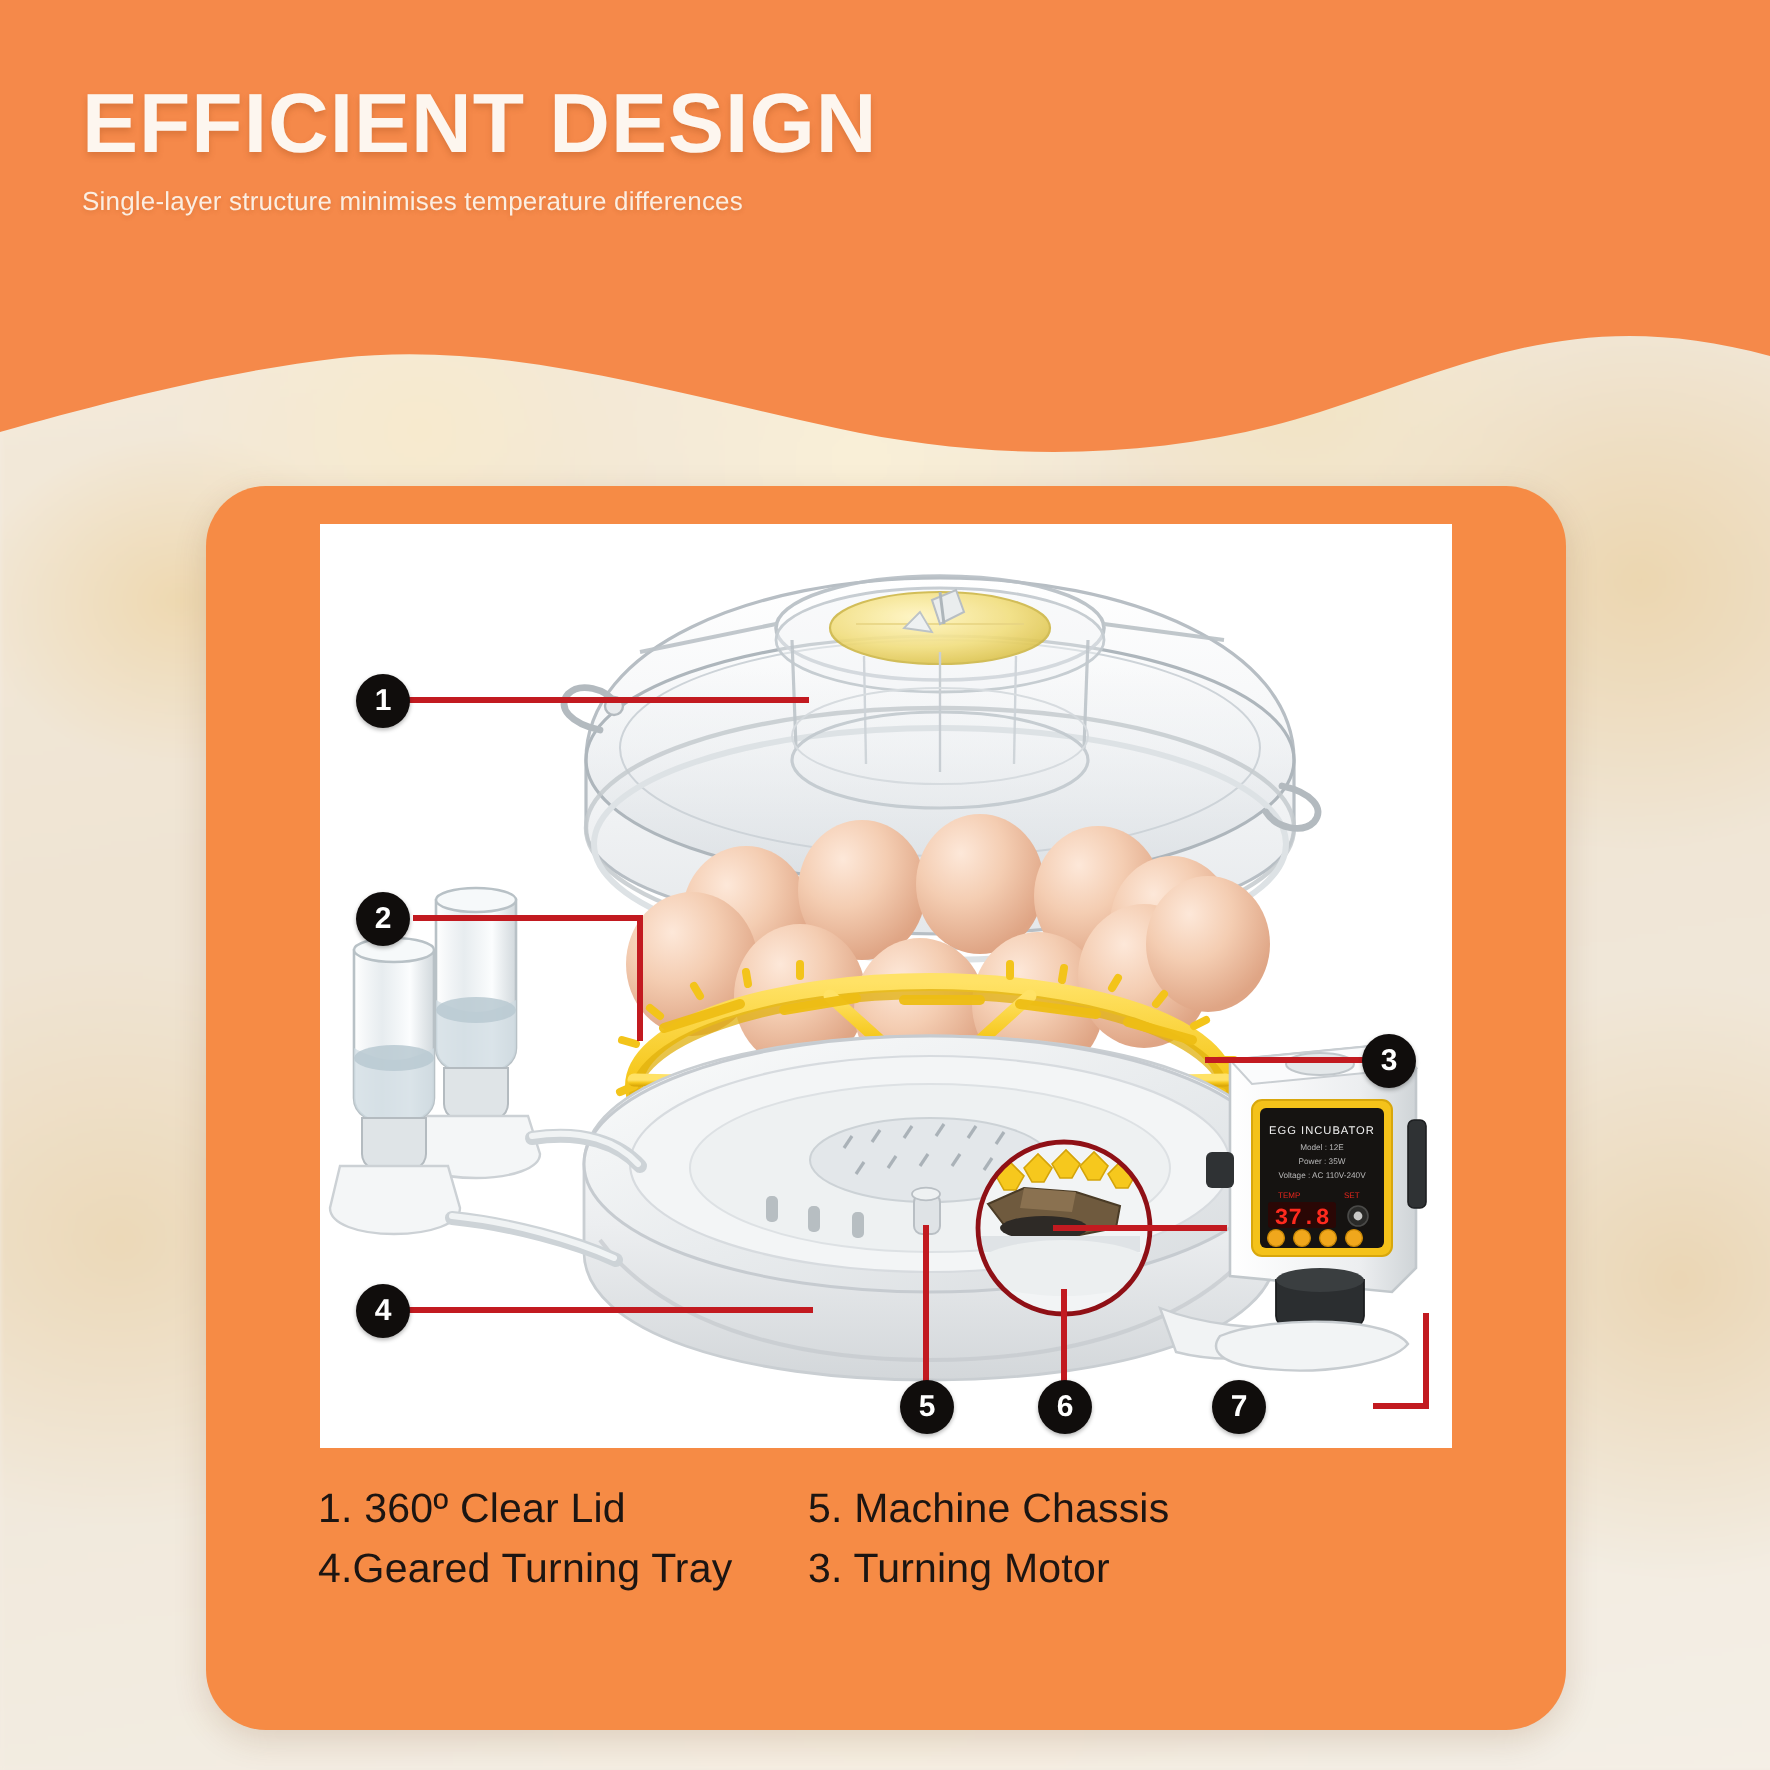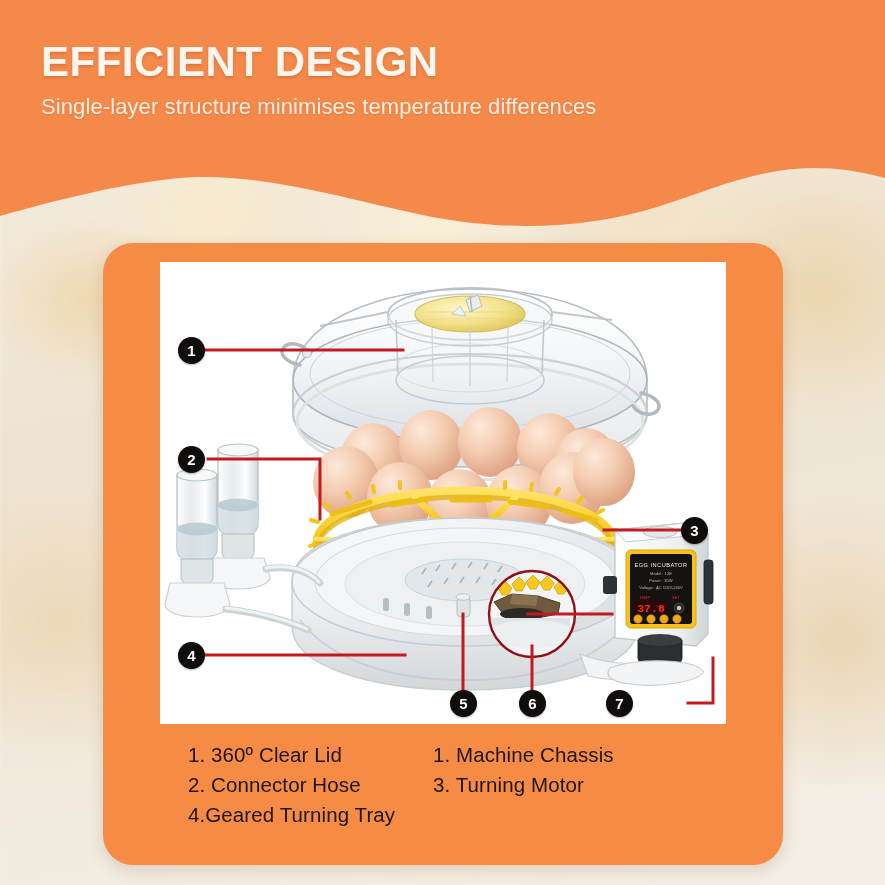--- a/index.html
+++ b/index.html
@@ -29,41 +29,41 @@
 
   
   .header-wave{position:absolute;left:0;top:0;width:885px;height:260px;}
   .header-text{position:absolute;left:41px;top:41px;width:720px;z-index:5;}
   .hdr-title{
     font-size:42px;font-weight:700;letter-spacing:.5px;color:#fdf6ef;
     line-height:1;margin:0 0 9px 0;
     text-shadow:0 2px 3px rgba(150,70,20,.28);
   }
   .hdr-sub{
-    font-size:22px;color:#fbeee2;line-height:1.32;margin:0;font-weight:400;
+    font-size:13px;color:#fbeee2;line-height:1.32;margin:0;font-weight:400;
     letter-spacing:.1px;max-width:640px;
     text-shadow:0 1px 2px rgba(150,70,20,.2);
   }
 
   
   .card{
     position:absolute;left:103px;top:243px;width:680px;height:622px;
     background:#f68b45;border-radius:30px;
     box-shadow:0 5px 16px rgba(120,60,20,.17);
   }
   .panel{
     position:absolute;left:57px;top:19px;width:566px;height:462px;
     background:#ffffff;overflow:hidden;
   }
 
   
   .legend{position:absolute;left:0;top:497px;width:680px;
     display:flex;padding-left:56px;box-sizing:border-box;}
   .legend-col{display:flex;flex-direction:column;gap:1px;}
-  .legend-col.col1{width:245px;margin-left:29px;}
+  .legend-col.col1{width:245px;}
   .legend li, .legend-item{
     list-style:none;color:#1c1512;font-size:20.5px;line-height:1.42;
     letter-spacing:.1px;white-space:nowrap;font-weight:400;
   }
 
   
   .diagram{position:absolute;left:0;top:0;width:566px;height:462px;}
   .diagram svg{display:block;width:566px;height:462px;}
 
   
@@ -426,23 +426,22 @@
         <div class="badge" style="left:18px;top:380px;">4</div>
         <div class="badge" style="left:290px;top:428px;">5</div>
         <div class="badge" style="left:359px;top:428px;">6</div>
         <div class="badge" style="left:446px;top:428px;">7</div>
       </div>
     </div>
 
     <div class="legend">
       <div class="legend-col col1">
         <div class="legend-item">1. 360º  Clear Lid</div>
-        <div class="legend-item">2. Connector Hose</div>
         <div class="legend-item">4.Geared Turning Tray</div>
       </div>
       <div class="legend-col col2">
-        <div class="legend-item">1. Machine Chassis</div>
+        <div class="legend-item">5. Machine Chassis</div>
         <div class="legend-item">3. Turning Motor</div>
       </div>
     </div>
 
   </div>
 </div>
 
 </body></html>

